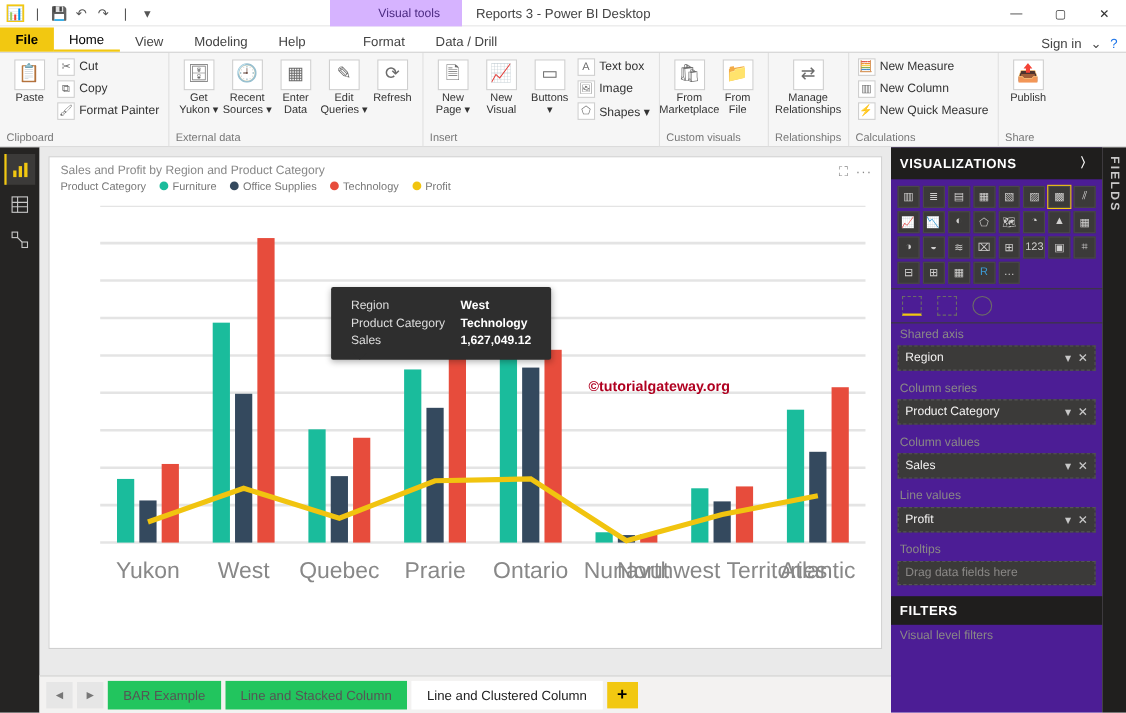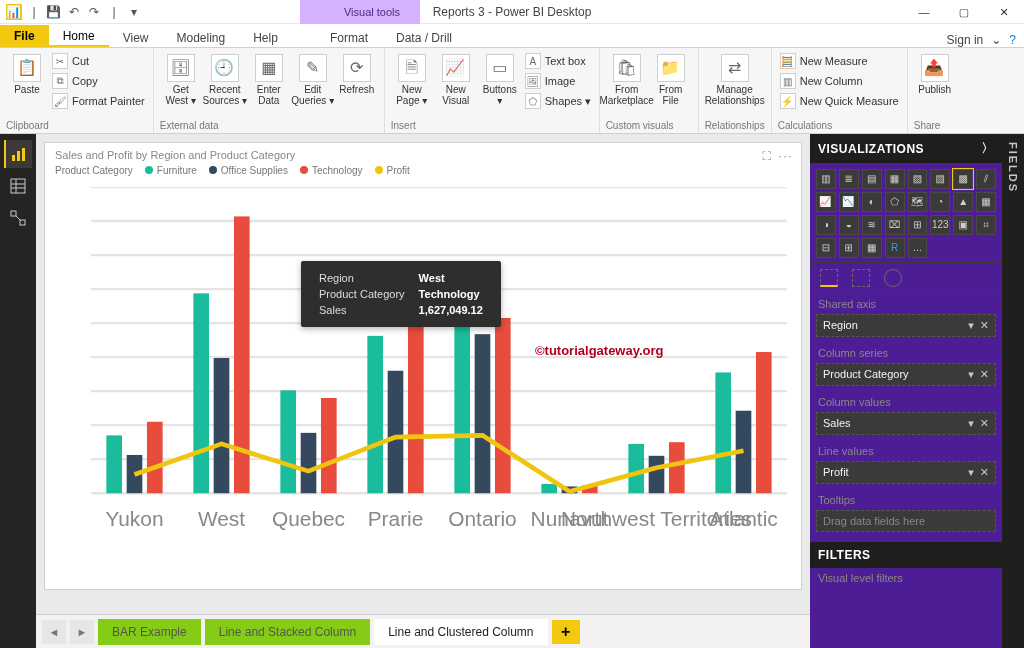--- a/index.html
+++ b/index.html
@@ -53,21 +53,21 @@
 
   .tooltip { position:absolute; background:#2e2e2e; color:#ddd; font-size:11px; padding:8px 10px; border-radius:2px; box-shadow:0 2px 6px rgba(0,0,0,.3); pointer-events:none; }
   .tooltip table td { padding:1px 6px; white-space:nowrap; }
   .tooltip .tv { color:#fff; font-weight:600; }
   .tooltip::after { content:""; position:absolute; left:20px; bottom:-6px; border:6px solid transparent; border-top-color:#2e2e2e; }
 
   .watermark { position:absolute; color:#b00020; font-weight:700; font-size:13px; left:490px; top:200px; }
 
   .page-tabs { height:34px; background:#f3f2f1; display:flex; align-items:center; padding:0 6px; gap:4px; border-top:1px solid #d0d0d0; }
   .pg-nav { width:24px; height:24px; background:#e6e6e6; display:flex; align-items:center; justify-content:center; color:#777; font-size:11px; }
-  .pg-tab { padding:6px 14px; font-size:12px; color:#555; background:#84cc16; cursor:pointer; }
+  .pg-tab { padding:6px 14px; font-size:12px; color:#555; background:#22c55e; cursor:pointer; }
   .pg-tab.active { background:#fff; color:#222; }
   .pg-add { width:28px; height:24px; background:#f2c811; color:#000; display:flex; align-items:center; justify-content:center; font-weight:700; }
 
   
   .right-panes { width:192px; background:#4c1d95; color:#c8c8c8; font-size:11px; display:flex; flex-direction:column; }
   .pane-head { background:#1f1e1d; padding:6px 8px; font-weight:700; letter-spacing:.5px; font-size:12px; color:#fff; display:flex; justify-content:space-between; align-items:center; }
   .viz-gallery { padding:6px 6px 4px 6px; display:grid; grid-template-columns:repeat(8, 1fr); gap:3px; }
   .viz-ic { width:100%; aspect-ratio:1/1; background:#3b3a39; border:1px solid #4a4948; display:flex; align-items:center; justify-content:center; font-size:10px; color:#d0cfce; cursor:pointer;}
   .viz-ic.sel { outline:1px solid #f2c811; }
   .field-tools { display:flex; gap:14px; padding:6px 10px; border-top:1px solid #3b3a39; border-bottom:1px solid #3b3a39;}
@@ -144,21 +144,21 @@
       </div>
     </div>
     <div class="glabel">Clipboard</div>
   </div>
 
   <div class="rgroup">
     <div class="btns">
       <div class="rbtn-big">
           <div class="ico">🗄</div>
           <span style="white-space:pre;">Get
-West ▾</span>
+Yukon ▾</span>
         </div>
       <div class="rbtn-big">
           <div class="ico">🕘</div>
           <span style="white-space:pre;">Recent
 Sources ▾</span>
         </div>
       <div class="rbtn-big">
           <div class="ico">▦</div>
           <span style="white-space:pre;">Enter
 Data</span>

